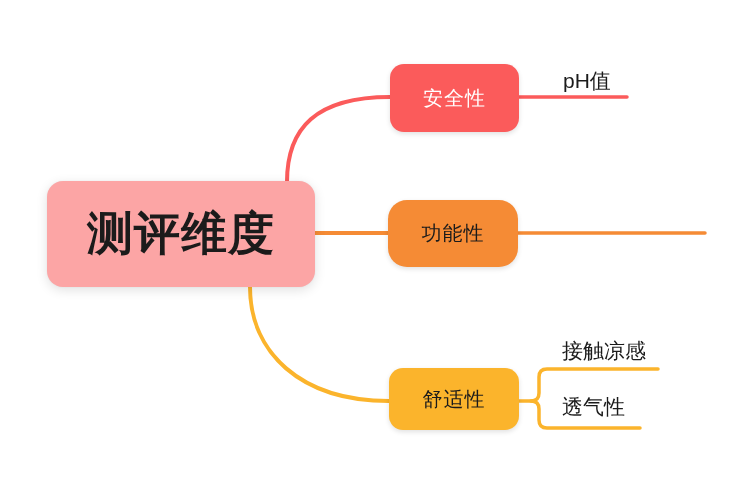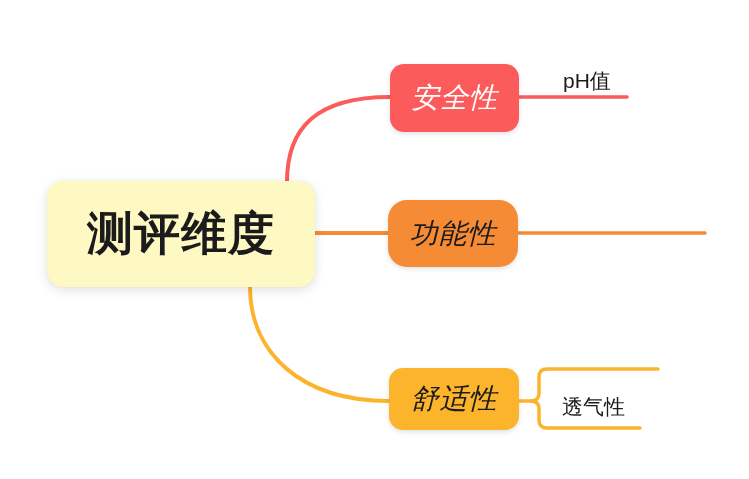--- a/index.html
+++ b/index.html
@@ -31,36 +31,35 @@
     position: absolute;
     display: flex;
     align-items: center;
     justify-content: center;
     cursor: default;
   }
 
   .root-node {
     left: 47px; top: 181px;
     width: 268px; height: 106px;
-    background: #fef9c3;
+    background: #fca5a5;
     border-radius: 16px;
     box-shadow: 0 3px 12px rgba(0,0,0,0.12), 0 0 2px rgba(0,0,0,0.06);
     font-size: 46px;
     font-weight: 700;
     color: var(--text_dark);
     letter-spacing: 1px;
   }
 
   .branch-node {
     border-radius: 14px;
-    font-size: 28px;
+    font-size: 20px;
     font-weight: 500;
     letter-spacing: 1px;
     box-shadow: 0 2px 5px rgba(0,0,0,0.12);
-    font-style: italic;
   }
   .branch-safety {
     left: 390px; top: 64px; width: 129px; height: 68px;
     background: var(--red);
     color: var(--text_light);
   }
   .branch-function {
     left: 388px; top: 200px; width: 130px; height: 67px;
     background: var(--orange);
     color: var(--text_dark);
@@ -120,16 +119,17 @@
     <span>功能性</span>
   </div>
 
   <div class="node branch-node branch-comfort">
     <span>舒适性</span>
   </div>
 
   <div class="child-label child-ph">pH值</div>
 
 
+  <div class="child-label child-cooling">接触凉感</div>
 
   <div class="child-label child-breath">透气性</div>
 
 </div>
 
 </body></html>

